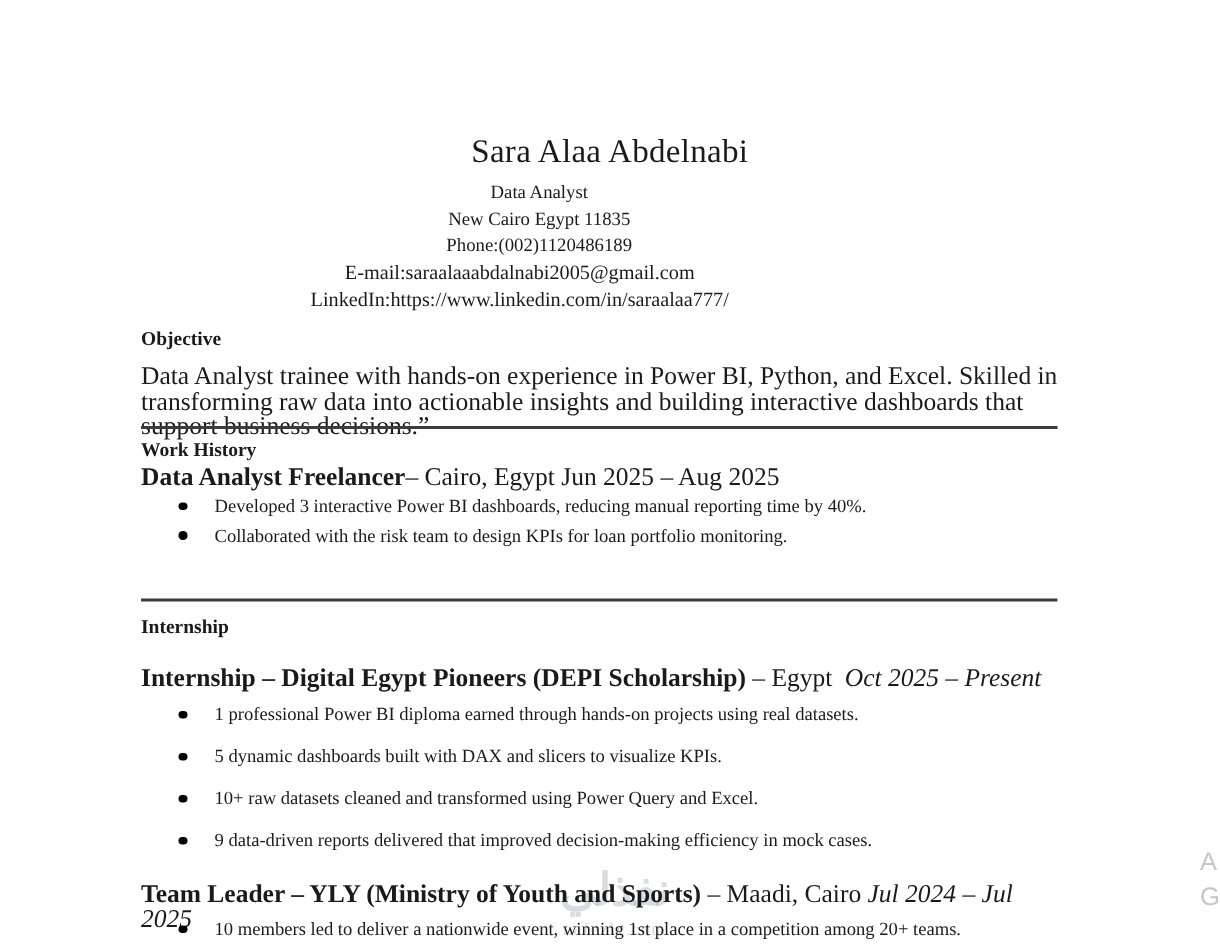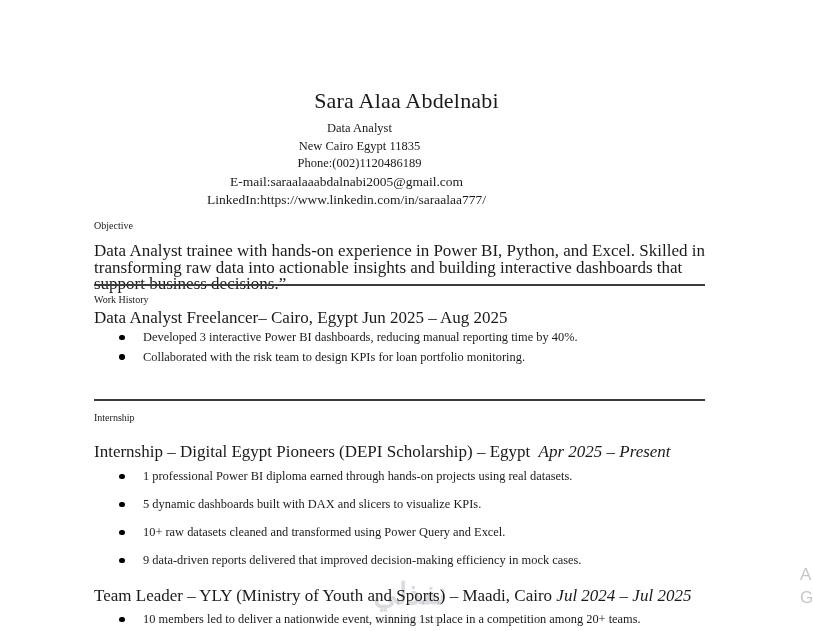--- a/index.html
+++ b/index.html
@@ -24,39 +24,39 @@
     font-size: 12.5px; line-height: 15px;
   }
   .c-line.big { font-size: 13.5px; transform: translateX(-13px); }
   .l1 { top: 121px; }
   .l2 { top: 139px; text-align: center; }
   .l3 { top: 156px; }
   .l4 { top: 174px; }
   .l5 { top: 192px; }
   .sec {
     position: absolute; left: 94px; width: 611px;
-    font-size: 10px; font-weight: 400; line-height: 18px;
+    font-size: 13px; font-weight: 700; line-height: 18px;
   }
   .obj-h { top: 217px; }
   .body {
     position: absolute; left: 94px; width: 612px;
     font-size: 17px; line-height: 16.5px;
   }
   .obj-p { top: 243px; }
 
   .rule {
     position: absolute; left: 94px; width: 611px; height: 2px;
     background: #3c3c3c;
   }
   .r1 { top: 284px; }
   .r2 { top: 399px; }
 
   .wh-h { top: 291px; }
   .wh-t { top: 310px; }
-  .b { font-weight: 400; }
+  .b { font-weight: 700; }
   .i { font-style: italic; }
   .dates { margin-left: 4px; }
 
   ul.bullets {
     position: absolute; left: 94px; width: 612px;
     list-style: none;
   }
   ul.bullets li {
     position: relative; padding-left: 49px;
     font-size: 12.4px; line-height: 16px; margin-bottom: 3.5px;
@@ -124,21 +124,21 @@
   <p class="body wh-t"><span class="b">Data Analyst Freelancer</span><span>– Cairo, Egypt Jun 2025 – Aug 2025</span></p>
   <ul class="bullets wh-b">
     <li>Developed 3 interactive Power BI dashboards, reducing manual reporting time by 40%.</li>
     <li>Collaborated with the risk team to design KPIs for loan portfolio monitoring.</li>
   </ul>
 
   <div class="rule r2"></div>
 
   <h2 class="sec in-h">Internship</h2>
 
-  <p class="body in-t1"><span class="b">Internship – Digital Egypt Pioneers (DEPI Scholarship)</span><span> – Egypt </span><span class="i dates">Apr 2025 – Present</span></p>
+  <p class="body in-t1"><span class="b">Internship – Digital Egypt Pioneers (DEPI Scholarship)</span><span> – Egypt </span><span class="i dates">Oct 2025 – Present</span></p>
   <ul class="bullets spaced in-b1">
     <li>1 professional Power BI diploma earned through hands-on projects using real datasets.</li>
     <li>5 dynamic dashboards built with DAX and slicers to visualize KPIs.</li>
     <li>10+ raw datasets cleaned and transformed using Power Query and Excel.</li>
     <li>9 data-driven reports delivered that improved decision-making efficiency in mock cases.</li>
   </ul>
 
   <p class="body in-t2"><span class="b">Team Leader – YLY (Ministry of Youth and Sports)</span><span> – Maadi, Cairo </span><span class="i">Jul 2024 – Jul 2025</span></p>
   <ul class="bullets in-b2">
     <li>10 members led to deliver a nationwide event, winning 1st place in a competition among 20+ teams.</li>

